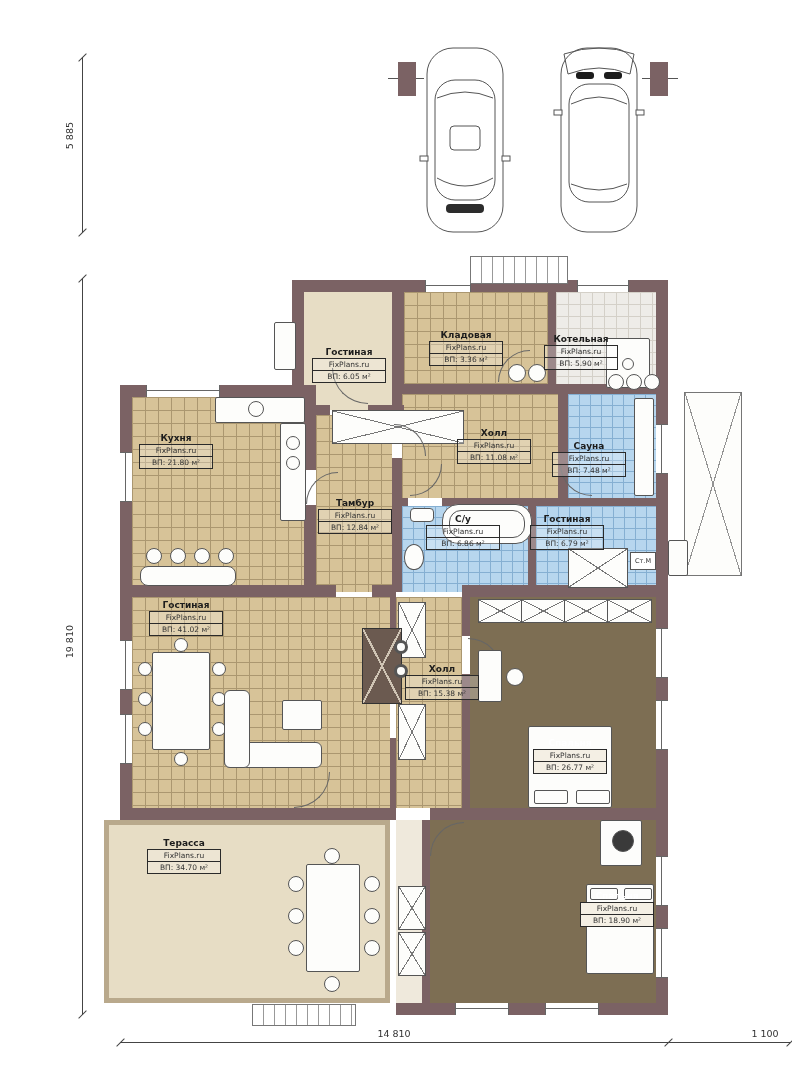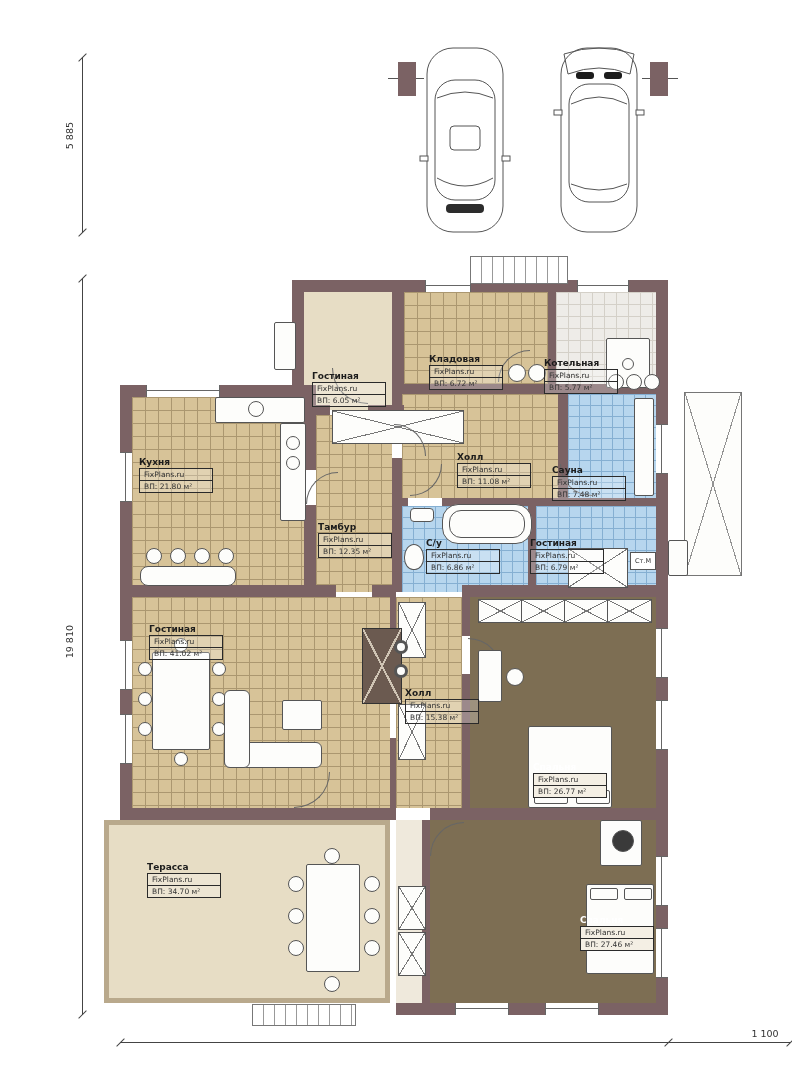--- a/index.html
+++ b/index.html
@@ -33,21 +33,21 @@
                          linear-gradient(to bottom right,transparent calc(50% - 0.5px),#777 calc(50% - 0.5px),#777 calc(50% + 0.5px),transparent calc(50% + 0.5px));}
   .steps{position:absolute;background:#fff;border:1px solid #777;
         background-image:repeating-linear-gradient(90deg,transparent 0 10px,#999 10px 11px);}
   .furn{position:absolute;background:#fdfdfb;border:1px solid #555;border-radius:2px;box-sizing:border-box;}
   .circ{border-radius:50%;}
   .fireplace{position:absolute;background:#6b5a50;border:1px solid #333;
         background-image:linear-gradient(to top right,transparent calc(50% - 1px),#cfc4b4 calc(50% - 1px),#cfc4b4 calc(50% + 1px),transparent calc(50% + 1px)),
                          linear-gradient(to bottom right,transparent calc(50% - 1px),#cfc4b4 calc(50% - 1px),#cfc4b4 calc(50% + 1px),transparent calc(50% + 1px));}
   .door{position:absolute;border:0 solid #666;background:transparent;box-sizing:border-box;}
   
-  .rlabel{position:absolute;transform:translateX(-50%);text-align:left;z-index:30;margin-top:24px;}
+  .rlabel{position:absolute;transform:translateX(-50%);text-align:center;z-index:30;}
   .rname{font-size:9px;font-weight:bold;color:#1c1c1c;white-space:nowrap;margin-bottom:1px;}
   .rbox{border:1px solid #2a2a2a;min-width:72px;background:rgba(255,255,255,0.25);}
   .rbox.lightbg{background:#f4efe4;}
   .rwm{font-size:7.5px;color:#333;border-bottom:1px solid #2a2a2a;padding:1px 4px;white-space:nowrap;}
   .rarea{font-size:7.5px;color:#333;padding:1px 4px;white-space:nowrap;}
   
   .dimline-v{position:absolute;width:1px;background:#444;}
   .dimline-h{position:absolute;height:1px;background:#444;}
   .tick{position:absolute;width:11px;height:1px;background:#444;transform:rotate(-45deg);}
   .dimlab{position:absolute;font-size:9.5px;color:#333;white-space:nowrap;}
@@ -67,20 +67,21 @@
   <div class="dimlab v" style="left:64px;top:122px;">5 885</div>
 
   <div class="dimline-v" style="left:82px;top:278px;height:737px;"></div>
   <div class="tick" style="left:77px;top:278px;"></div>
   <div class="tick" style="left:77px;top:1014px;"></div>
   <div class="dimlab v" style="left:64px;top:625px;">19 810</div>
 
   <div class="dimline-h" style="left:120px;top:1042px;width:548px;"></div>
   <div class="tick" style="left:115px;top:1042px;"></div>
   <div class="tick" style="left:663px;top:1042px;"></div>
+  <div class="dimlab" style="left:120px;top:1028px;width:548px;text-align:center;">14 810</div>
 
   <div class="dimline-h" style="left:668px;top:1042px;width:122px;"></div>
   <div class="tick" style="left:785px;top:1042px;"></div>
   <div class="dimlab" style="left:704px;top:1028px;width:122px;text-align:center;">1 100</div>
 
   <div class="pline" style="left:388px;top:78px;width:36px;height:1px;"></div>
   <div class="pline" style="left:642px;top:78px;width:36px;height:1px;"></div>
   <div class="wall" style="left:398px;top:62px;width:18px;height:34px;"></div>
   <div class="wall" style="left:650px;top:62px;width:18px;height:34px;"></div>
 
@@ -265,28 +266,28 @@
     <div class="rname">Гостиная</div>
     <div class="rbox">
       <div class="rwm">FixPlans.ru</div>
       <div class="rarea">ВП: 6.05 м²</div>
     </div>
   </div>
   <div class="rlabel" style="left:466px;top:330px;">
     <div class="rname">Кладовая</div>
     <div class="rbox">
       <div class="rwm">FixPlans.ru</div>
-      <div class="rarea">ВП: 6.72 м²</div>
+      <div class="rarea">ВП: 3.36 м²</div>
     </div>
   </div>
   <div class="rlabel" style="left:581px;top:334px;">
     <div class="rname">Котельная</div>
     <div class="rbox">
       <div class="rwm">FixPlans.ru</div>
-      <div class="rarea">ВП: 5.77 м²</div>
+      <div class="rarea">ВП: 5.90 м²</div>
     </div>
   </div>
   <div class="rlabel" style="left:176px;top:433px;">
     <div class="rname">Кухня</div>
     <div class="rbox">
       <div class="rwm">FixPlans.ru</div>
       <div class="rarea">ВП: 21.80 м²</div>
     </div>
   </div>
   <div class="rlabel" style="left:494px;top:428px;">
@@ -300,21 +301,21 @@
     <div class="rname">Сауна</div>
     <div class="rbox">
       <div class="rwm">FixPlans.ru</div>
       <div class="rarea">ВП: 7.48 м²</div>
     </div>
   </div>
   <div class="rlabel" style="left:355px;top:498px;">
     <div class="rname">Тамбур</div>
     <div class="rbox">
       <div class="rwm">FixPlans.ru</div>
-      <div class="rarea">ВП: 12.35 м²</div>
+      <div class="rarea">ВП: 12.84 м²</div>
     </div>
   </div>
   <div class="rlabel" style="left:463px;top:514px;">
     <div class="rname">С/у</div>
     <div class="rbox">
       <div class="rwm">FixPlans.ru</div>
       <div class="rarea">ВП: 6.86 м²</div>
     </div>
   </div>
   <div class="rlabel" style="left:567px;top:514px;">
@@ -349,17 +350,17 @@
     <div class="rname">Терасса</div>
     <div class="rbox">
       <div class="rwm">FixPlans.ru</div>
       <div class="rarea">ВП: 34.70 м²</div>
     </div>
   </div>
   <div class="rlabel" style="left:617px;top:891px;">
     <div class="rname" style="color:#fff;">Спальня</div>
     <div class="rbox lightbg">
       <div class="rwm">FixPlans.ru</div>
-      <div class="rarea">ВП: 27.46 м²</div>
+      <div class="rarea">ВП: 18.90 м²</div>
     </div>
   </div>
 
 </div>
 
 </body></html>

